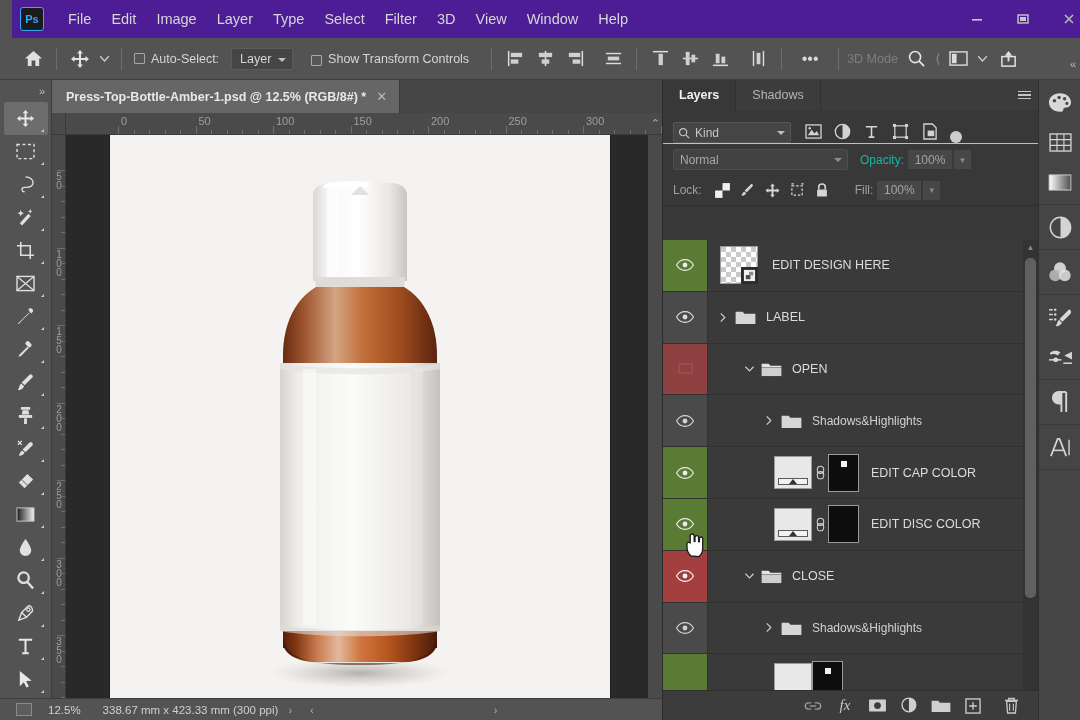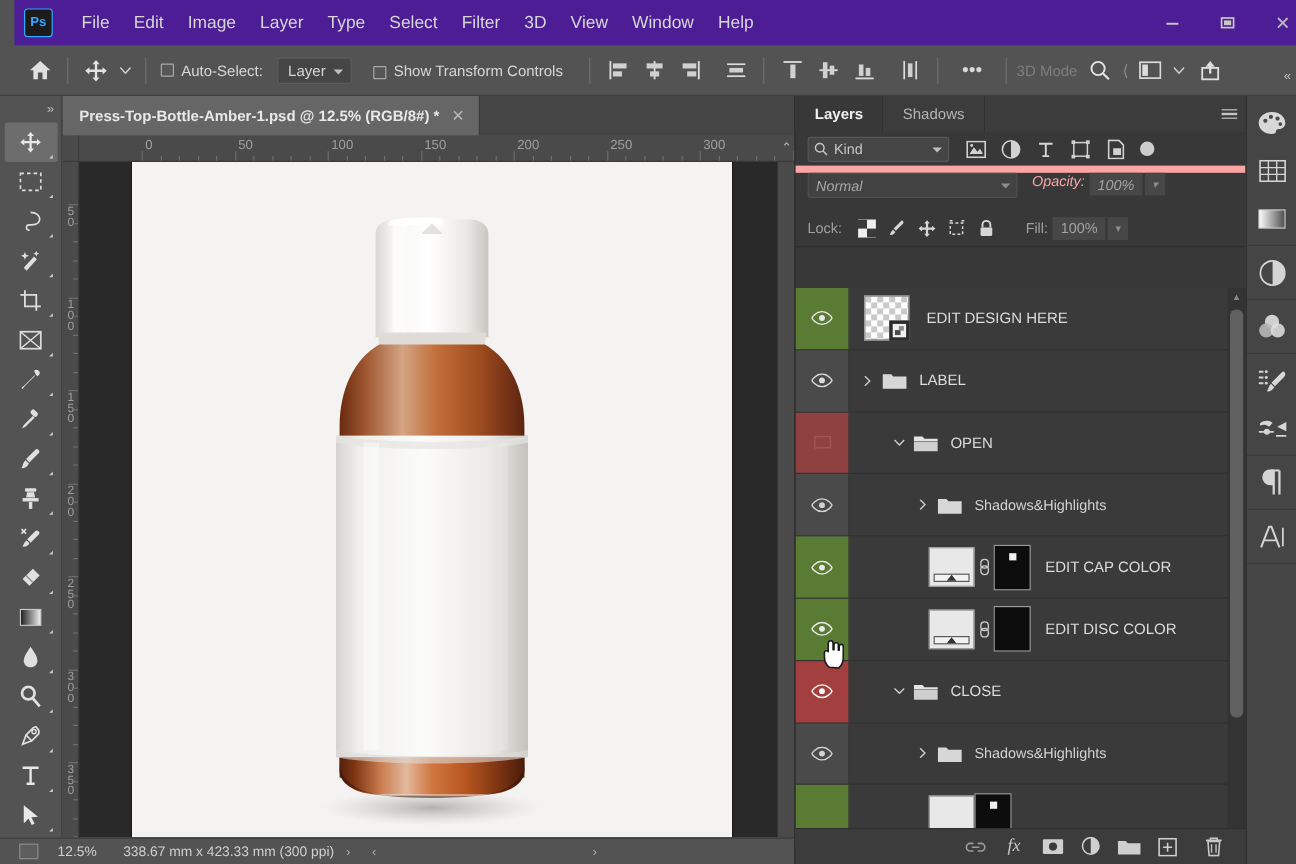--- a/index.html
+++ b/index.html
@@ -166,22 +166,22 @@
   .ptab.active { background:#383838; color:#f0f0f0; font-weight:bold; }
   .ptab-filler { flex:1; background:#3c3c3c; }
   .ptab-menu {
     width:28px; display:flex; align-items:center; justify-content:center;
     background:#3c3c3c; color:#c0c0c0;
   }
   .ptab-menu .bars { width:13px; }
   .ptab-menu .bars i { display:block; height:1.5px; background:#c4c4c4; margin:2px 0; }
 
   .filterrow {
-    height:34px; display:flex; align-items:center; padding:0 10px; gap:0;
-    border-bottom:6px solid #fca5a5;
+    height:34px; display:flex; align-items:flex-end; padding:0 10px; gap:0;
+    border-bottom:1px solid #fca5a5;
   }
   .kind-sel {
     width:118px; height:21px; background:#454545; border:1px solid #565656;
     border-radius:2px; display:flex; align-items:center; padding:0 4px;
     color:#c6c6c6; font-size:12px; position:relative;
   }
   .kind-sel .lbl { margin-left:5px; }
   .kind-sel .chev {
     position:absolute; right:5px; top:8px;
     border-left:4px solid transparent; border-right:4px solid transparent;
@@ -190,33 +190,33 @@
   .fbtn {
     width:29px; height:24px; display:flex; align-items:center; justify-content:center;
     color:#cfcfcf;
   }
   .toggle-knob {
     width:12px; height:12px; border-radius:50%; background:#cdcdcd;
     margin-left:6px;
   }
 
   .blendrow {
-    height:31px; display:flex; align-items:flex-start; padding:0 10px;font-style:italic;
+    height:31px; display:flex; align-items:center; padding:0 10px;
   }
   .blend-sel {
     width:175px; height:21px; background:#424242; border:1px solid #4e4e4e;
     border-radius:2px; color:#a8a8a8; font-size:12px;
     display:flex; align-items:center; padding:0 6px; position:relative;
   }
   .blend-sel .chev {
     position:absolute; right:5px; top:8px;
     border-left:4px solid transparent; border-right:4px solid transparent;
     border-top:4px solid #8d8d8d;
   }
-  .op-label { color:#fca5a5; font-size:12px; margin-left:12px; }
+  .op-label { color:#14b8a6; font-size:12px; margin-left:12px; }
   .op-val {
     width:44px; height:19px; background:#474747; color:#a3a3a3; font-size:12px;
     display:flex; align-items:center; justify-content:center; margin-left:4px;
   }
   .op-stepper {
     width:17px; height:19px; background:#474747; margin-left:2px;
     display:flex; align-items:center; justify-content:center; color:#8d8d8d; font-size:9px;
   }
 
   .lockrow {

